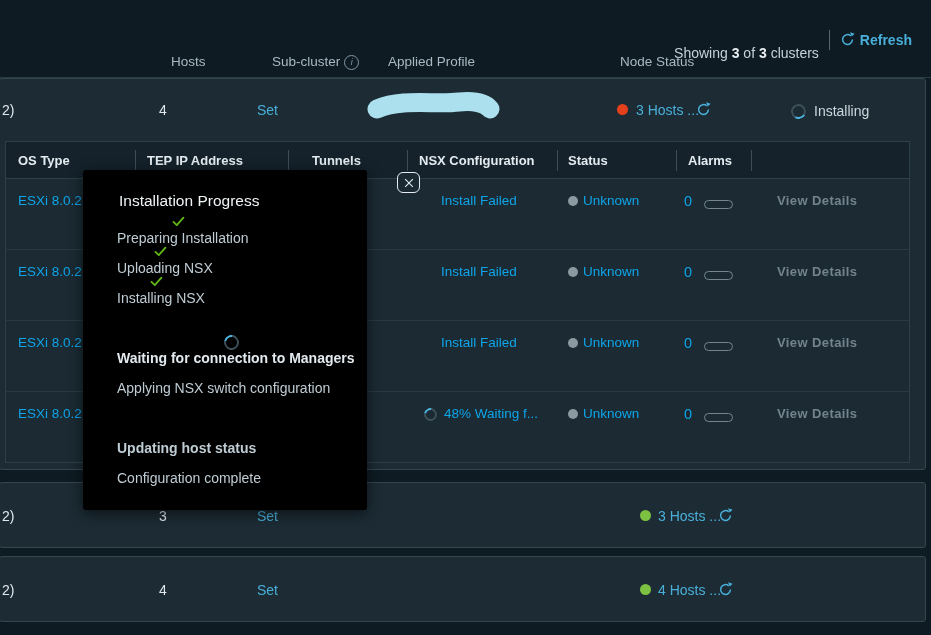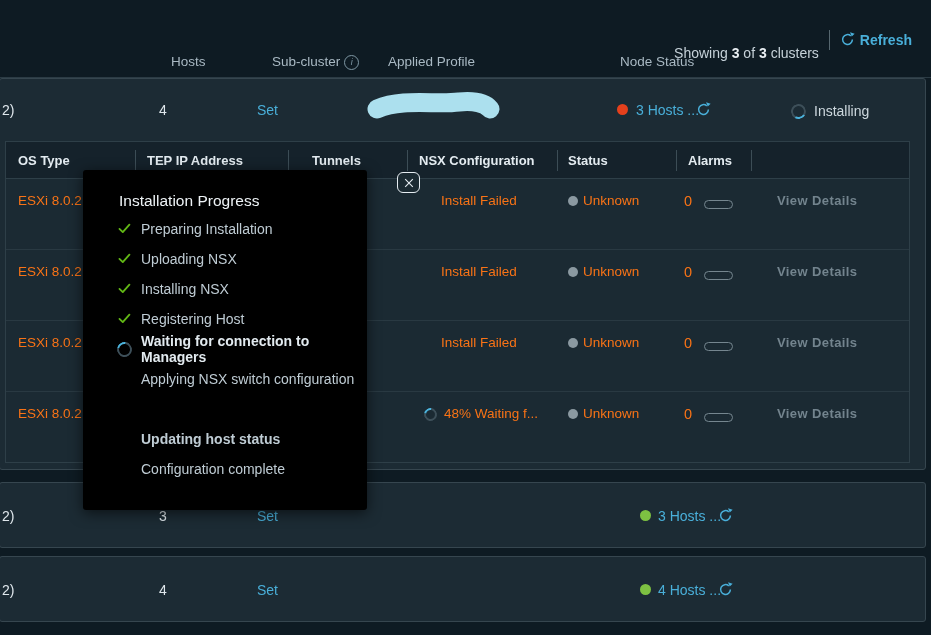--- a/index.html
+++ b/index.html
@@ -21,30 +21,30 @@
   .spin-bottom{border-bottom-color:#4cb4dd;transform:rotate(-15deg);}
   .spin-top{border-top-color:#4cb4dd;transform:rotate(-35deg);}
   .table{position:absolute;left:5px;top:141px;width:905px;height:322px;
         border:1px solid #2e3f48;box-sizing:border-box;background:#1b2a33;}
   .thead{position:absolute;left:0;top:0;width:100%;height:37px;background:#15222b;
         border-bottom:1px solid #2e3f48;box-sizing:border-box;}
   .th{position:absolute;top:11px;color:#e3ebf0;font-size:13px;font-weight:bold;}
   .th-sep{position:absolute;top:8px;width:1px;height:21px;background:#3c4d56;}
   .hrow{position:absolute;left:0;width:903px;height:71px;border-bottom:1px solid #293942;box-sizing:border-box;}
   .hrow:last-of-type{border-bottom:none;}
-  .cell{position:absolute;top:14px;font-size:13.5px;color:#f97316;}
+  .cell{position:absolute;top:14px;font-size:13.5px;color:#0ea5e9;}
   .cell-action{color:#73848e;font-weight:bold;font-size:13px;letter-spacing:.4px;}
   .alarm-pill{position:absolute;width:27px;height:7px;border:1px solid #75868f;border-radius:5px;}
   .popup{position:absolute;left:83px;top:170px;width:284px;height:340px;background:#000000;
         border-radius:3px;box-shadow:0 3px 14px rgba(0,0,0,.6);z-index:10;}
   .popup-title{position:absolute;left:36px;top:22px;font-size:15.5px;color:#eef3f6;}
   .close-btn{position:absolute;left:314px;top:2px;width:23px;height:21px;background:#1b2a32;
         border:1px solid #e6edf2;border-radius:6px;display:flex;align-items:center;
         justify-content:center;cursor:pointer;box-sizing:border-box;}
-  .step{position:absolute;left:34px;height:30px;display:flex;align-items:center;}
+  .step{position:absolute;left:34px;height:30px;display:flex;align-items:center;flex-direction:column;}
   .step .icon-slot{width:16px;height:16px;margin-right:8px;position:relative;flex:0 0 16px;}
   .step .lbl{font-size:14px;color:#bfccd4;}
   .step.active .lbl{font-weight:bold;color:#e2eaef;}
   .name-text{color:#dfe7ec;font-size:14px;}
 </style>
 </head>
 <body>
 
 <div class="stage">
 
@@ -193,26 +193,20 @@
             <path d="M2.3 7.4 L5.4 10.4 L11.6 3.4" fill="none" stroke="#61b715" stroke-width="1.7" stroke-linecap="round" stroke-linejoin="round"></path>
           </svg></span>
       <span class="lbl">Uploading NSX</span>
     </div>
     <div class="step done" style="top:104px;">
       <span class="icon-slot"><svg width="15" height="15" viewBox="0 0 14 14">
             <path d="M2.3 7.4 L5.4 10.4 L11.6 3.4" fill="none" stroke="#61b715" stroke-width="1.7" stroke-linecap="round" stroke-linejoin="round"></path>
           </svg></span>
       <span class="lbl">Installing NSX</span>
     </div>
-    <div class="step done" style="top:134px;">
-      <span class="icon-slot"><svg width="15" height="15" viewBox="0 0 14 14">
-            <path d="M2.3 7.4 L5.4 10.4 L11.6 3.4" fill="none" stroke="#61b715" stroke-width="1.7" stroke-linecap="round" stroke-linejoin="round"></path>
-          </svg></span>
-      <span class="lbl">Registering Host</span>
-    </div>
     <div class="step pending" style="top:194px;">
       <span class="icon-slot"></span>
       <span class="lbl">Applying NSX switch configuration</span>
     </div>
     <div class="step active" style="top:164px;">
       <span class="icon-slot">
           <span class="spinner spin-top" style="left:0;top:1px;width:15px;height:15px;"></span>
         </span>
       <span class="lbl">Waiting for connection to Managers</span>
     </div>

